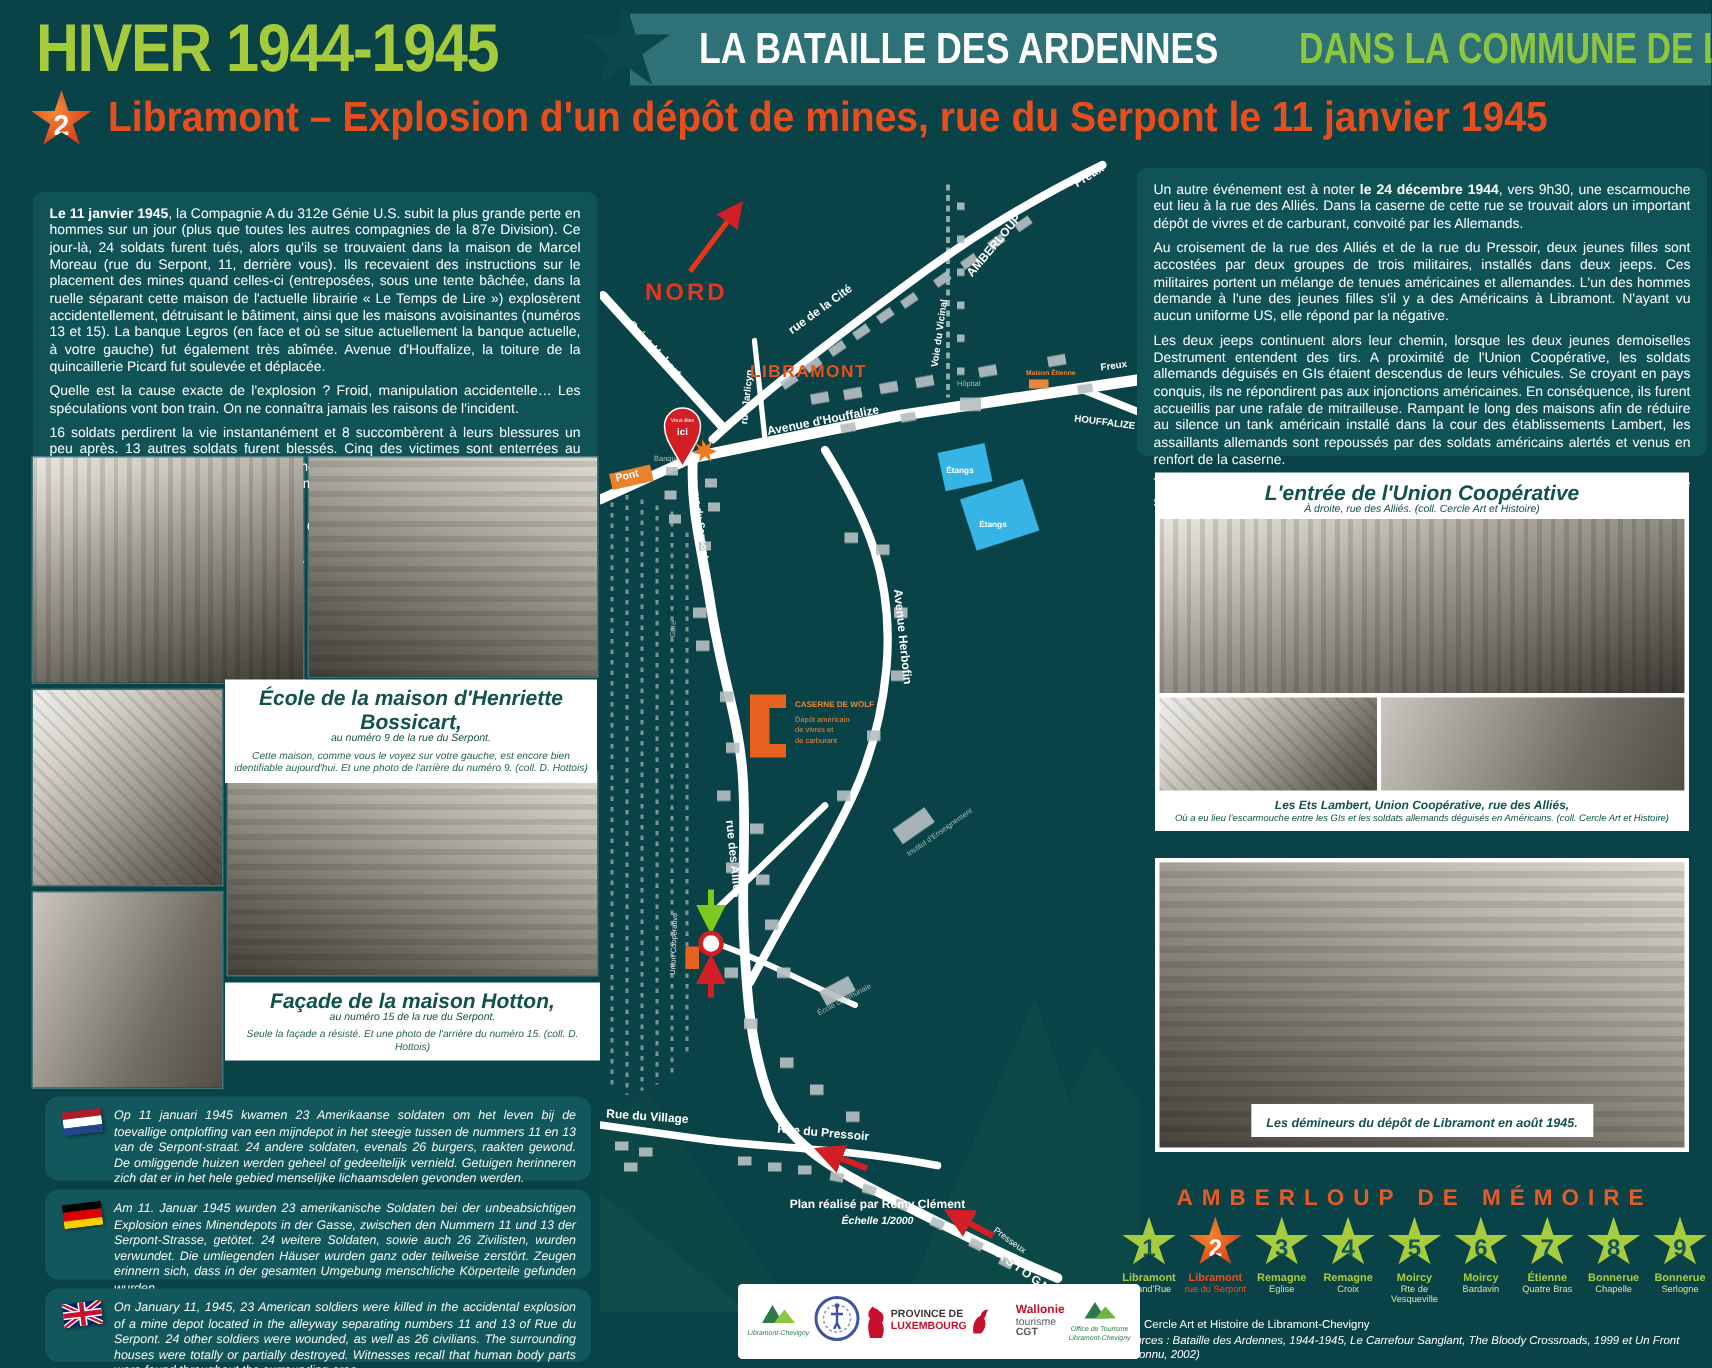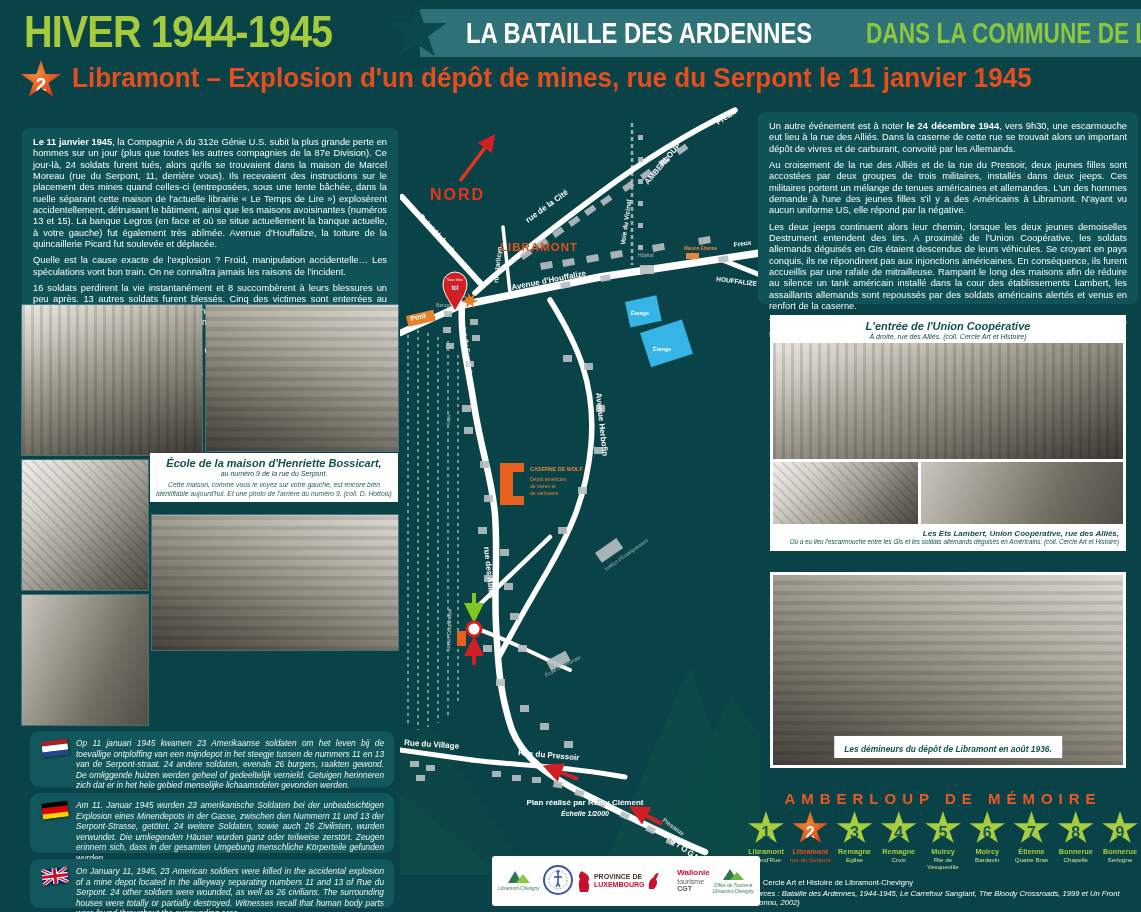--- a/index.html
+++ b/index.html
@@ -36,21 +36,21 @@
   .photo{position:absolute;box-shadow:0 0 0 1px rgba(255,255,255,.25);}
   .ph-a{background:linear-gradient(160deg,#e8e6e0 0%,#cdc9c0 18%,#a39f95 40%,#7d7a70 62%,#55524a 85%,#3c3a34 100%),
         repeating-linear-gradient(90deg,rgba(0,0,0,.12) 0 3px,transparent 3px 9px);background-blend-mode:multiply;}
   .ph-b{background:linear-gradient(200deg,#dcd9d2 0%,#b4b0a6 30%,#8a867b 55%,#605d54 80%,#45433c 100%),
         repeating-linear-gradient(0deg,rgba(0,0,0,.10) 0 4px,transparent 4px 10px);background-blend-mode:multiply;}
   .ph-c{background:linear-gradient(135deg,#f0efec 0%,#d4d1c9 25%,#a5a198 52%,#6f6c63 78%,#4a4840 100%),
         repeating-linear-gradient(45deg,rgba(0,0,0,.10) 0 2px,transparent 2px 7px);background-blend-mode:multiply;}
   .ph-d{background:linear-gradient(115deg,#c9c6bf 0%,#9b978d 35%,#716e64 65%,#504e46 100%),
         repeating-linear-gradient(135deg,rgba(255,255,255,.08) 0 2px,transparent 2px 6px);}
   .capbox{position:absolute;background:#ffffff;padding:4px 6px;text-align:center;box-sizing:border-box;}
-  .cap-t{font-size:11px;font-weight:bold;font-style:italic;color:#11524a;line-height:1.15;}
+  .cap-t{font-size:14px;font-weight:bold;font-style:italic;color:#11524a;line-height:1.15;}
   .cap-s{font-size:7px;font-style:italic;color:#11524a;line-height:1.2;}
   .cap-n{font-size:6.8px;font-style:italic;color:#2a6258;margin-top:3px;line-height:1.25;}
 
   
   .trbox{background:#11575b;border-radius:9px;padding:7px 10px 7px 46px;box-sizing:border-box;
       font-size:8.3px;font-style:italic;line-height:1.28;text-align:justify;color:#f3f6f3;}
   .flag{position:absolute;left:12px;top:9px;width:26px;height:16px;transform:rotate(-7deg);
       box-shadow:1px 1px 2px rgba(0,0,0,.4);overflow:hidden;}
   .flag .b1,.flag .b2,.flag .b3{height:33.4%;}
   #tr-nl{left:30px;top:731px;width:364px;height:56px;}
@@ -128,20 +128,25 @@
   <div class="abs" id="left-photos">
     <div class="photo ph-a" style="left:0;top:0;width:180px;height:150px;"></div>
     <div class="photo ph-b" style="left:184px;top:0;width:192px;height:146px;"></div>
     <div class="photo ph-c" style="left:0;top:155px;width:126px;height:130px;"></div>
     <div class="photo ph-d" style="left:0;top:290px;width:126px;height:130px;"></div>
     <div class="photo ph-b" style="left:130px;top:210px;width:246px;height:135px;"></div>
     <div class="capbox" style="left:128px;top:148px;width:248px;">
       <div class="cap-t">École de la maison d'Henriette Bossicart,</div>
       <div class="cap-s">au numéro 9 de la rue du Serpont.</div>
       <div class="cap-n">Cette maison, comme vous le voyez sur votre gauche, est encore bien identifiable aujourd'hui. Et une photo de l'arrière du numéro 9. (coll. D. Hottois)</div>
+    </div>
+    <div class="capbox" style="left:128px;top:350px;width:250px;">
+      <div class="cap-t">Façade de la maison Hotton,</div>
+      <div class="cap-s">au numéro 15 de la rue du Serpont.</div>
+      <div class="cap-n">Seule la façade a résisté. Et une photo de l'arrière du numéro 15. (coll. D. Hottois)</div>
     </div>
   </div>
 
   <div class="abs trbox" id="tr-nl">
     <div class="flag">
       <div class="b1" style="background:#ae1c28;"></div>
         <div class="b2" style="background:#ffffff;"></div>
         <div class="b3" style="background:#21468b;"></div>
     </div>
     <span>Op 11 januari 1945 kwamen 23 Amerikaanse soldaten om het leven bij de toevallige ontploffing van een mijndepot in het steegje tussen de nummers 11 en 13 van de Serpont-straat. 24 andere soldaten, evenals 26 burgers, raakten gewond. De omliggende huizen werden geheel of gedeeltelijk vernield. Getuigen herinneren zich dat er in het hele gebied menselijke lichaamsdelen gevonden werden.</span>
@@ -357,30 +362,30 @@
   <div class="abs frame" id="rframe1">
     <div class="rcap">
       <div class="cap-t">L'entrée de l'Union Coopérative</div>
       <div class="cap-s">À droite, rue des Alliés. (coll. Cercle Art et Histoire)</div>
     </div>
     <div class="rphoto photo ph-a" style="position:relative;height:116px;"></div>
     <div class="two-strip">
       <div class="photo ph-c" style="position:relative;flex:1;height:62px;"></div>
       <div class="photo ph-d" style="position:relative;flex:1.4;height:62px;"></div>
     </div>
-    <div class="rcap" style="margin-top:3px;text-align:right;">
+    <div class="rcap" style="margin-top:3px;">
       <div class="cap-t" style="font-size:8px;">Les Ets Lambert, Union Coopérative, rue des Alliés,</div>
       <div class="cap-s" style="font-size:6.3px;">Où a eu lieu l'escarmouche entre les GIs et les soldats allemands déguisés en Américains. (coll. Cercle Art et Histoire)</div>
     </div>
   </div>
 
   <div class="frame" id="rframe2">
     <div class="photo ph-b" style="position:relative;width:350px;height:190px;"></div>
     <div class="big-cap">
-      <span class="cap-t" style="font-size:8.4px;">Les démineurs du dépôt de Libramont en août 1936.</span>
+      <span class="cap-t" style="font-size:8.4px;">Les démineurs du dépôt de Libramont en août 1945.</span>
     </div>
   </div>
 
   <div class="abs" id="parcours">
     <div class="pc-title">AMBERLOUP DE MÉMOIRE</div>
     <div class="stars-row">
       <div class="star-item">
         <div class="star pstar">
             <span>1</span>
           </div>

